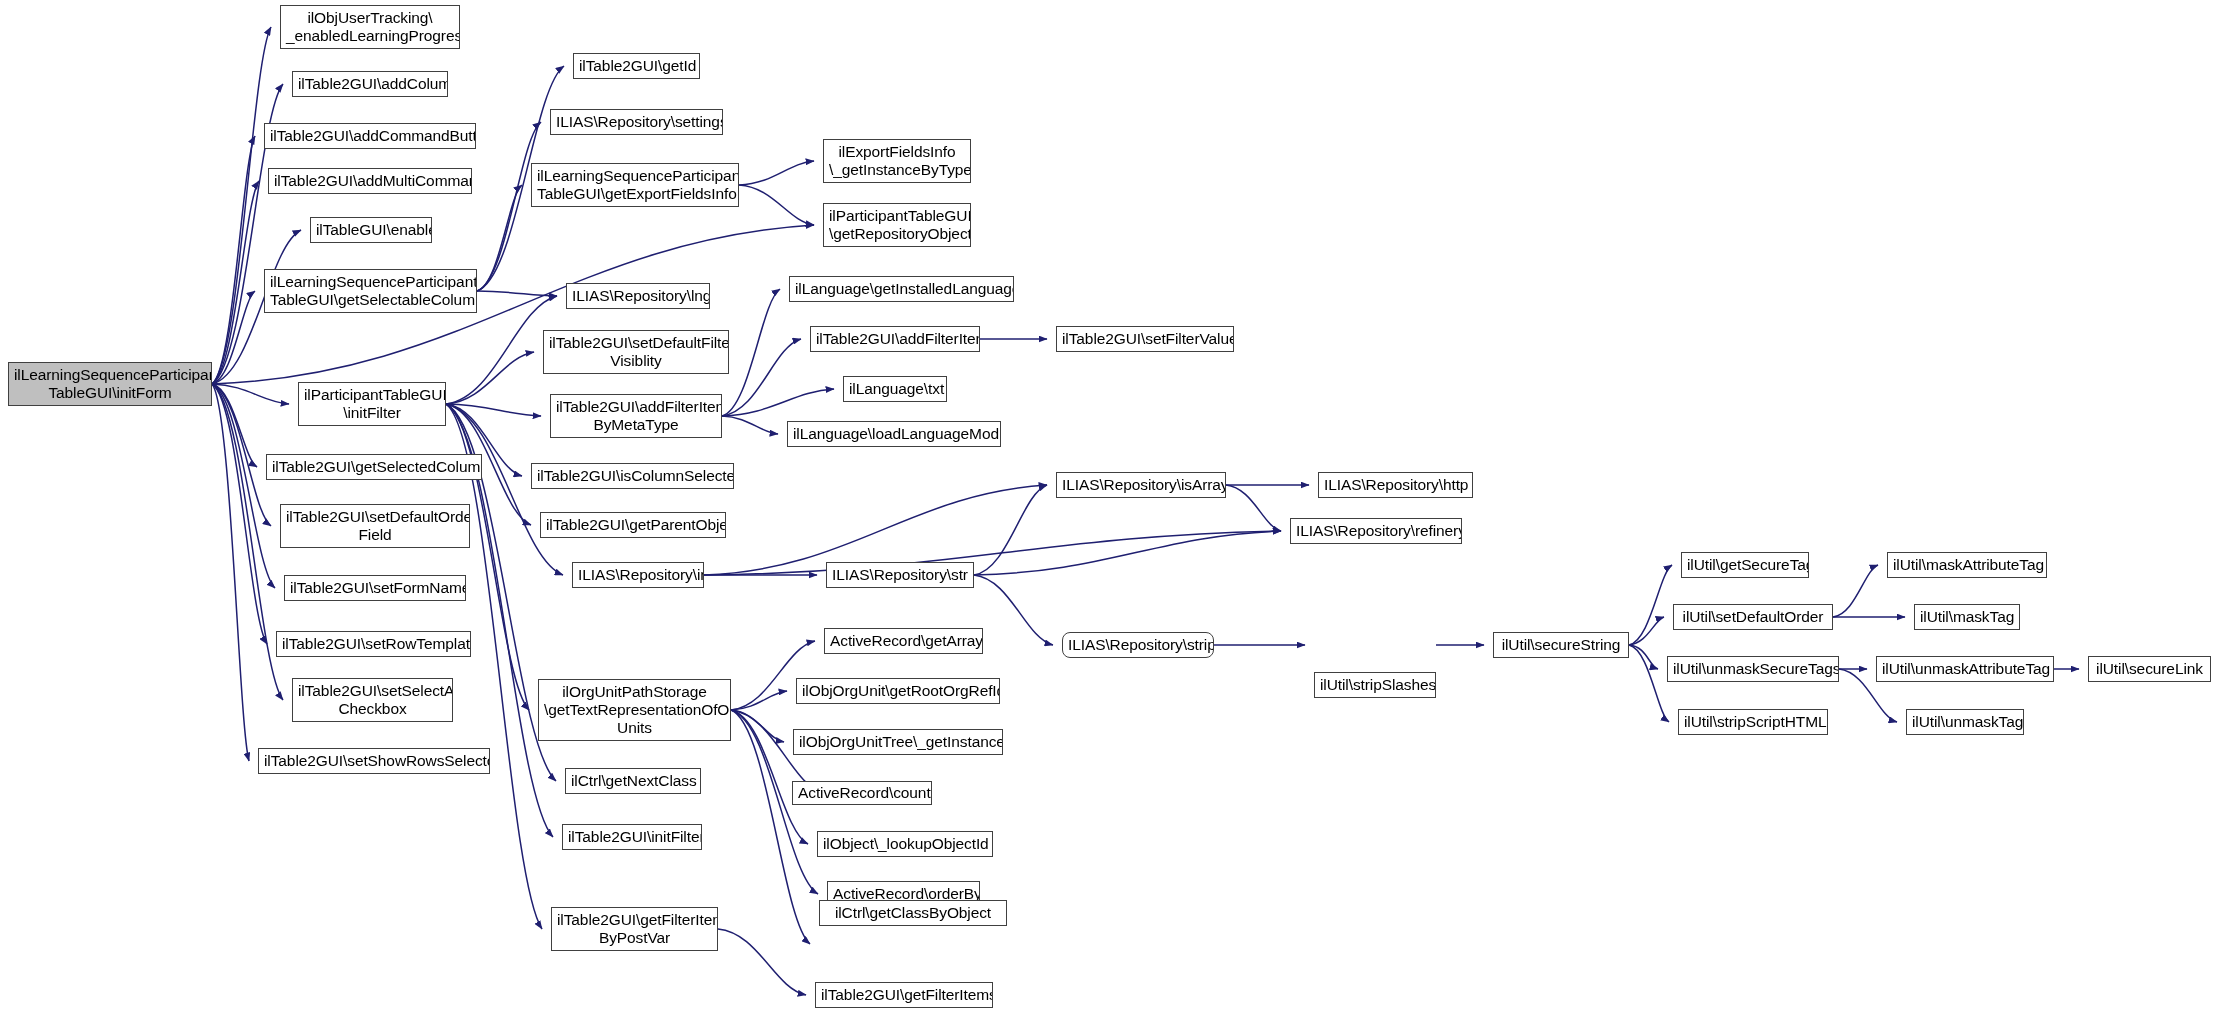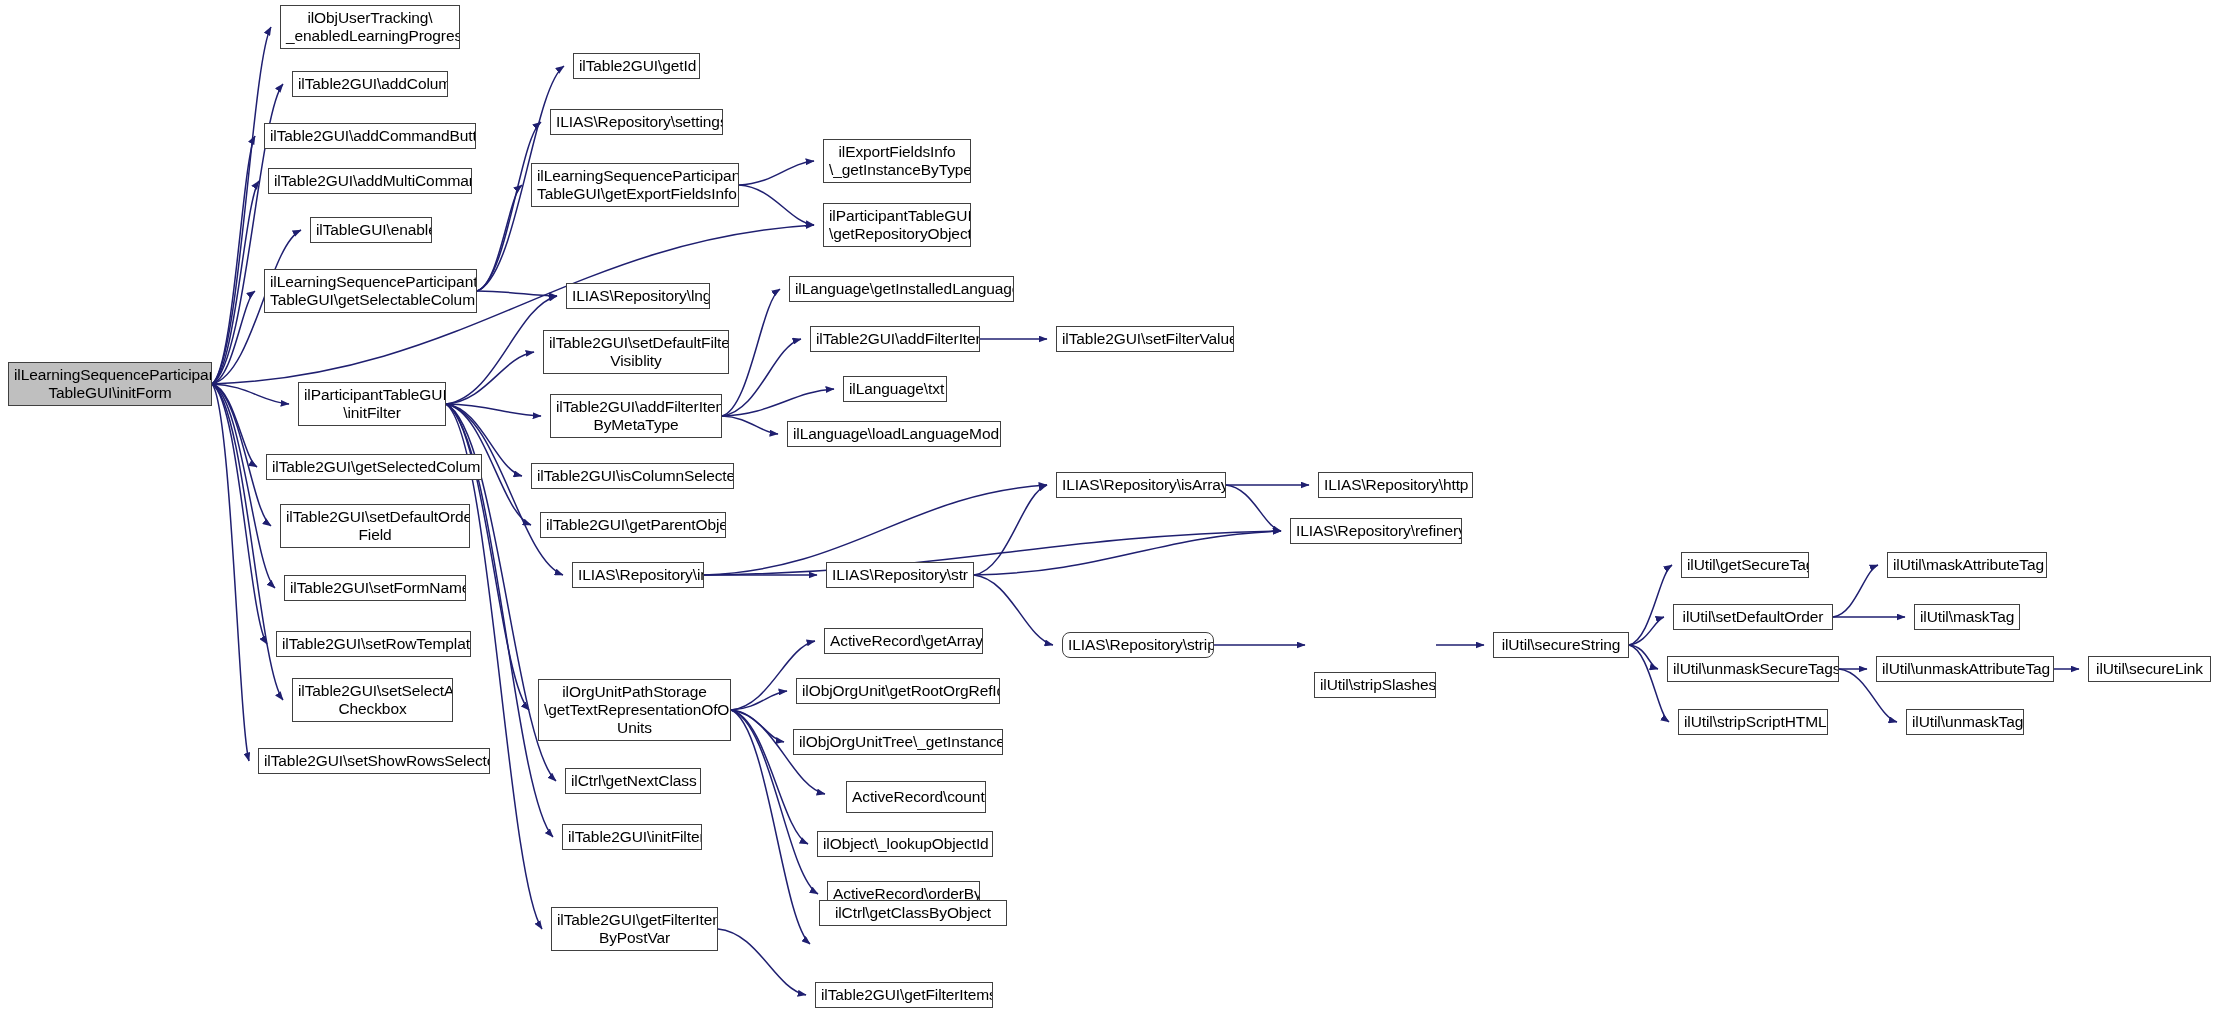--- a/index.html
+++ b/index.html
@@ -186,19 +186,19 @@
       <div class="node" style="left: 1667px; top: 656px; width: 172px; height: 26px;"><span class="node-label">ilUtil\unmaskSecureTags</span></div>
       <div class="node" style="left: 1678px; top: 709px; width: 150px; height: 26px;"><span class="node-label">ilUtil\stripScriptHTML</span></div>
       <div class="node" style="left: 1887px; top: 552px; width: 160px; height: 26px;"><span class="node-label">ilUtil\maskAttributeTag</span></div>
       <div class="node" style="left: 1914px; top: 604px; width: 106px; height: 26px;"><span class="node-label">ilUtil\maskTag</span></div>
       <div class="node" style="left: 1876px; top: 656px; width: 178px; height: 26px;"><span class="node-label">ilUtil\unmaskAttributeTag</span></div>
       <div class="node" style="left: 1906px; top: 709px; width: 118px; height: 26px; justify-content: center;"><span class="node-label">ilUtil\unmaskTag</span></div>
       <div class="node" style="left: 2088px; top: 656px; width: 123px; height: 26px;"><span class="node-label">ilUtil\secureLink</span></div>
       <div class="node" style="left: 824px; top: 628px; width: 159px; height: 26px;"><span class="node-label">ActiveRecord\getArray</span></div>
       <div class="node" style="left: 796px; top: 678px; width: 204px; height: 26px;"><span class="node-label">ilObjOrgUnit\getRootOrgRefId</span></div>
       <div class="node" style="left: 793px; top: 729px; width: 210px; height: 26px;"><span class="node-label">ilObjOrgUnitTree\_getInstance</span></div>
-      <div class="node" style="left: 846px; top: 781px; width: 140px; height: 32px;"><span class="node-label">ActiveRecord\count</span></div>
+      <div class="node" style="left: 792px; top: 781px; width: 140px; height: 24px;"><span class="node-label">ActiveRecord\count</span></div>
       <div class="node" style="left: 817px; top: 831px; width: 176px; height: 26px;"><span class="node-label">ilObject\_lookupObjectId</span></div>
       <div class="node" style="left: 827px; top: 881px; width: 153px; height: 26px;"><span class="node-label">ActiveRecord\orderBy</span></div>
       <div class="node" style="left: 819px; top: 900px; width: 188px; height: 26px;"><span class="node-label">ilCtrl\getClassByObject</span></div>
       <div class="node" style="left: 815px; top: 982px; width: 178px; height: 26px;"><span class="node-label">ilTable2GUI\getFilterItems</span></div>
     </div>
 </div>
 
 </body></html>

